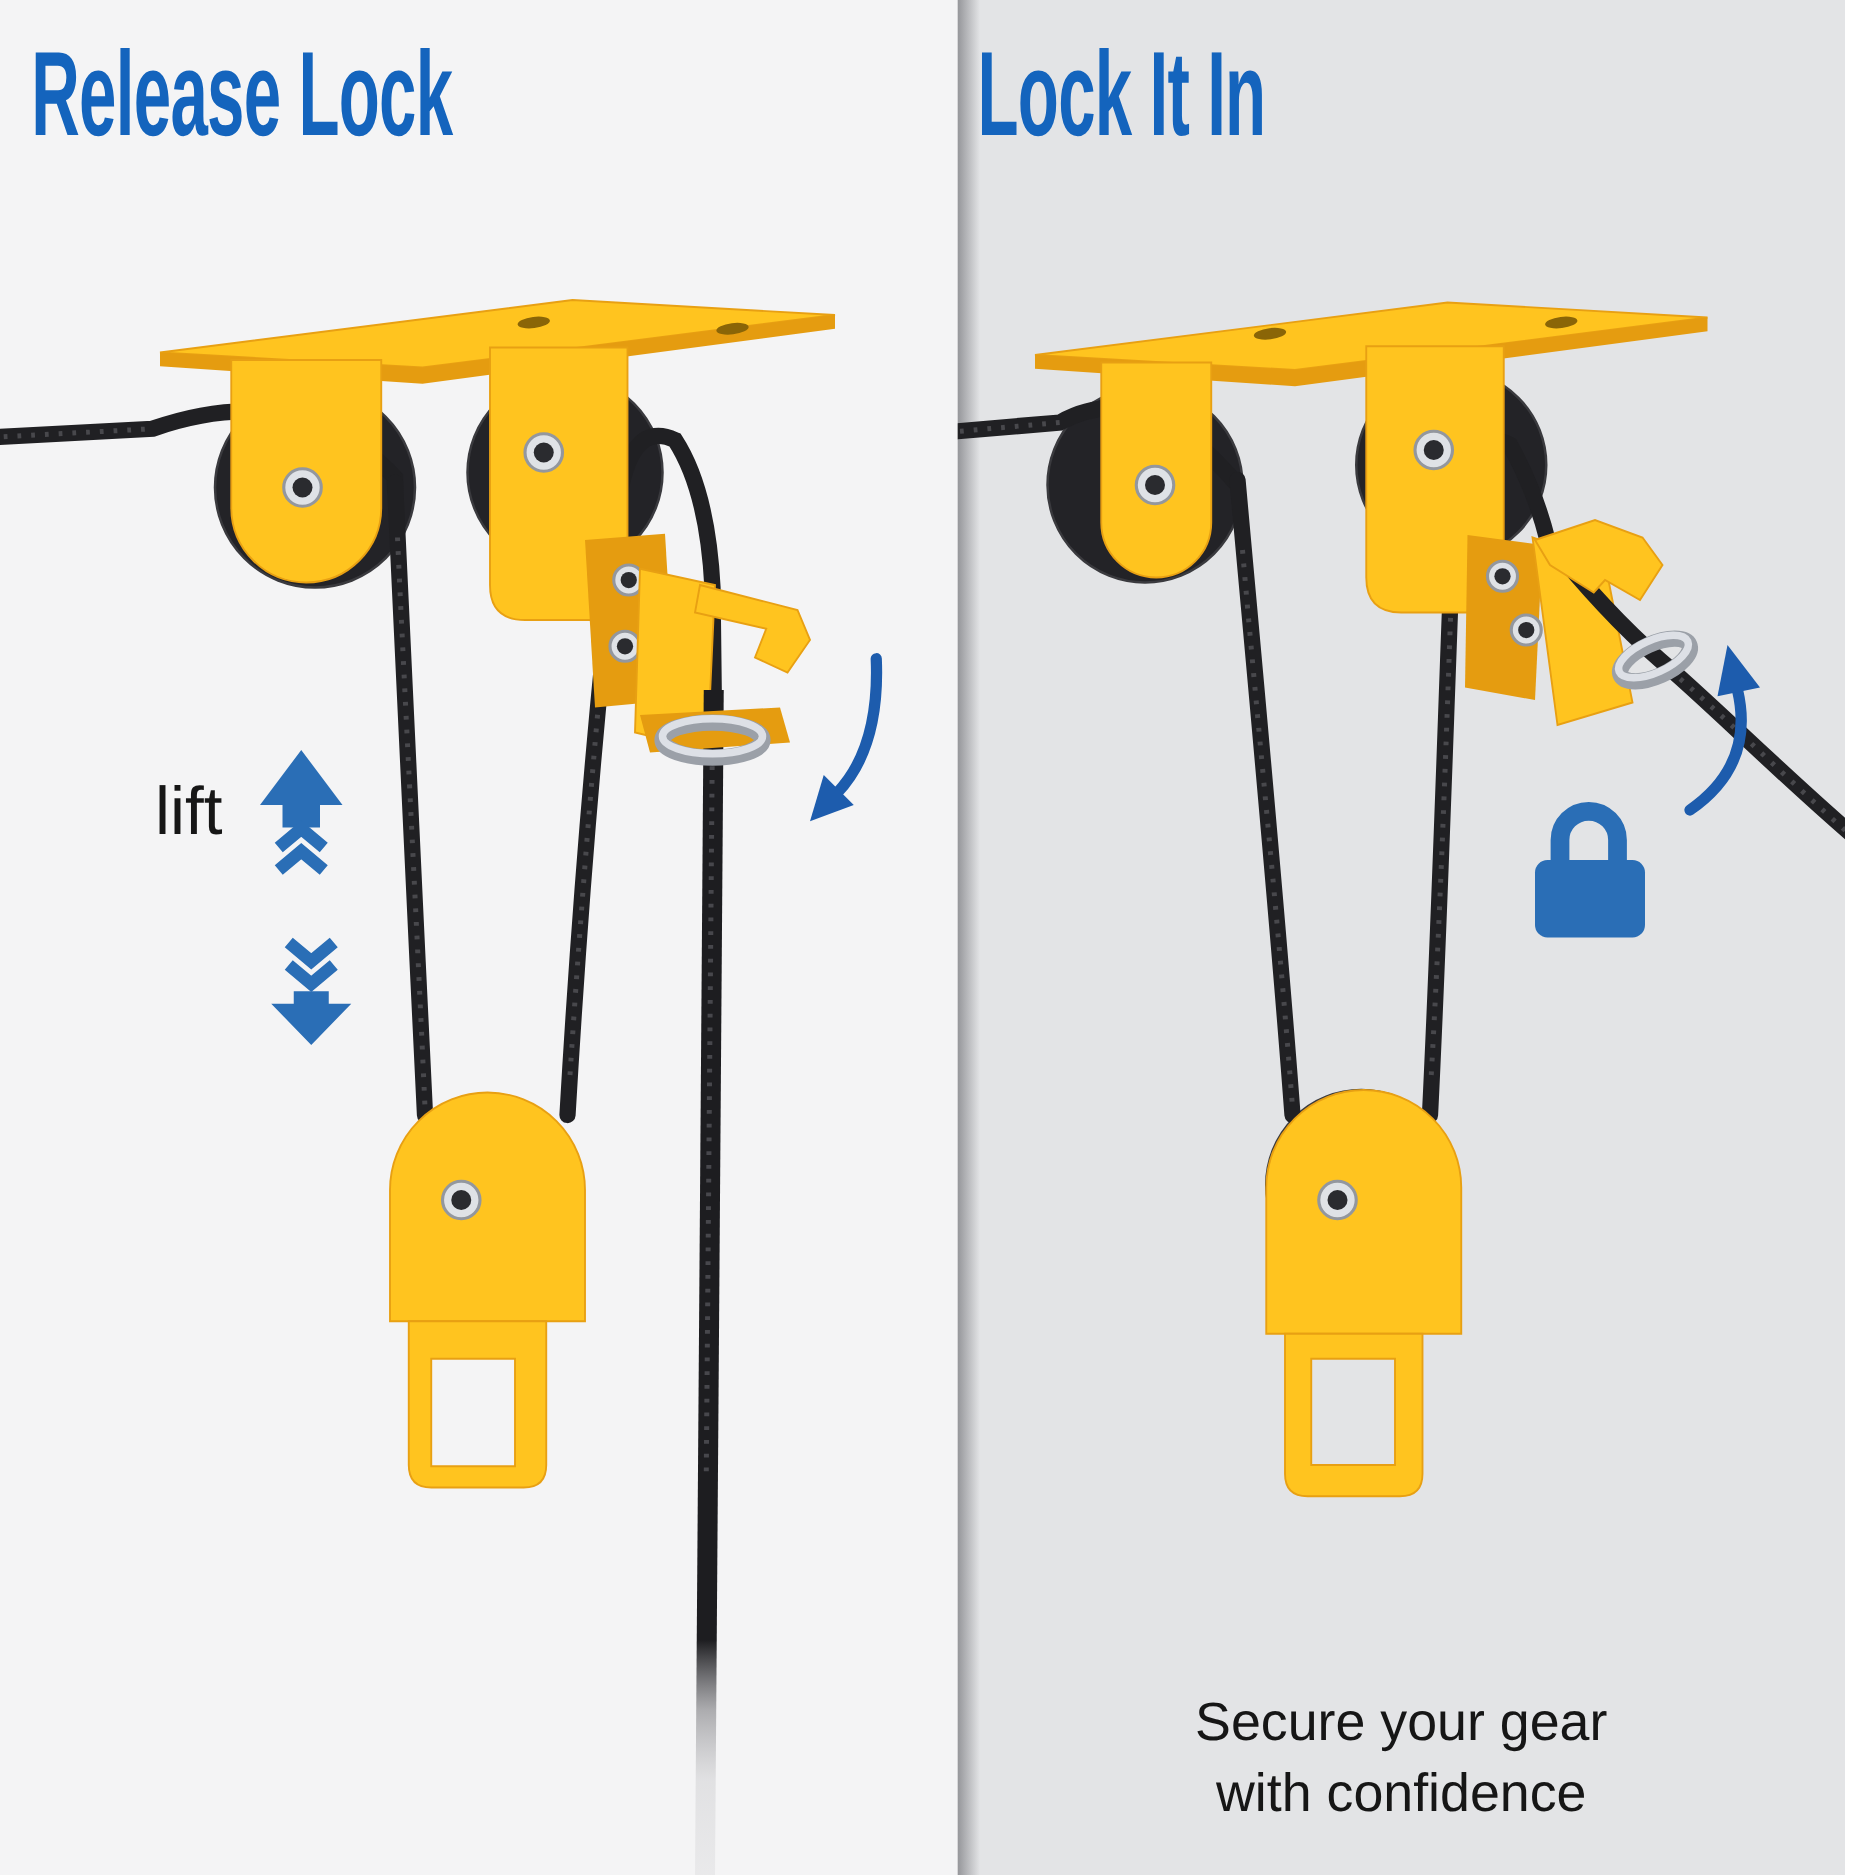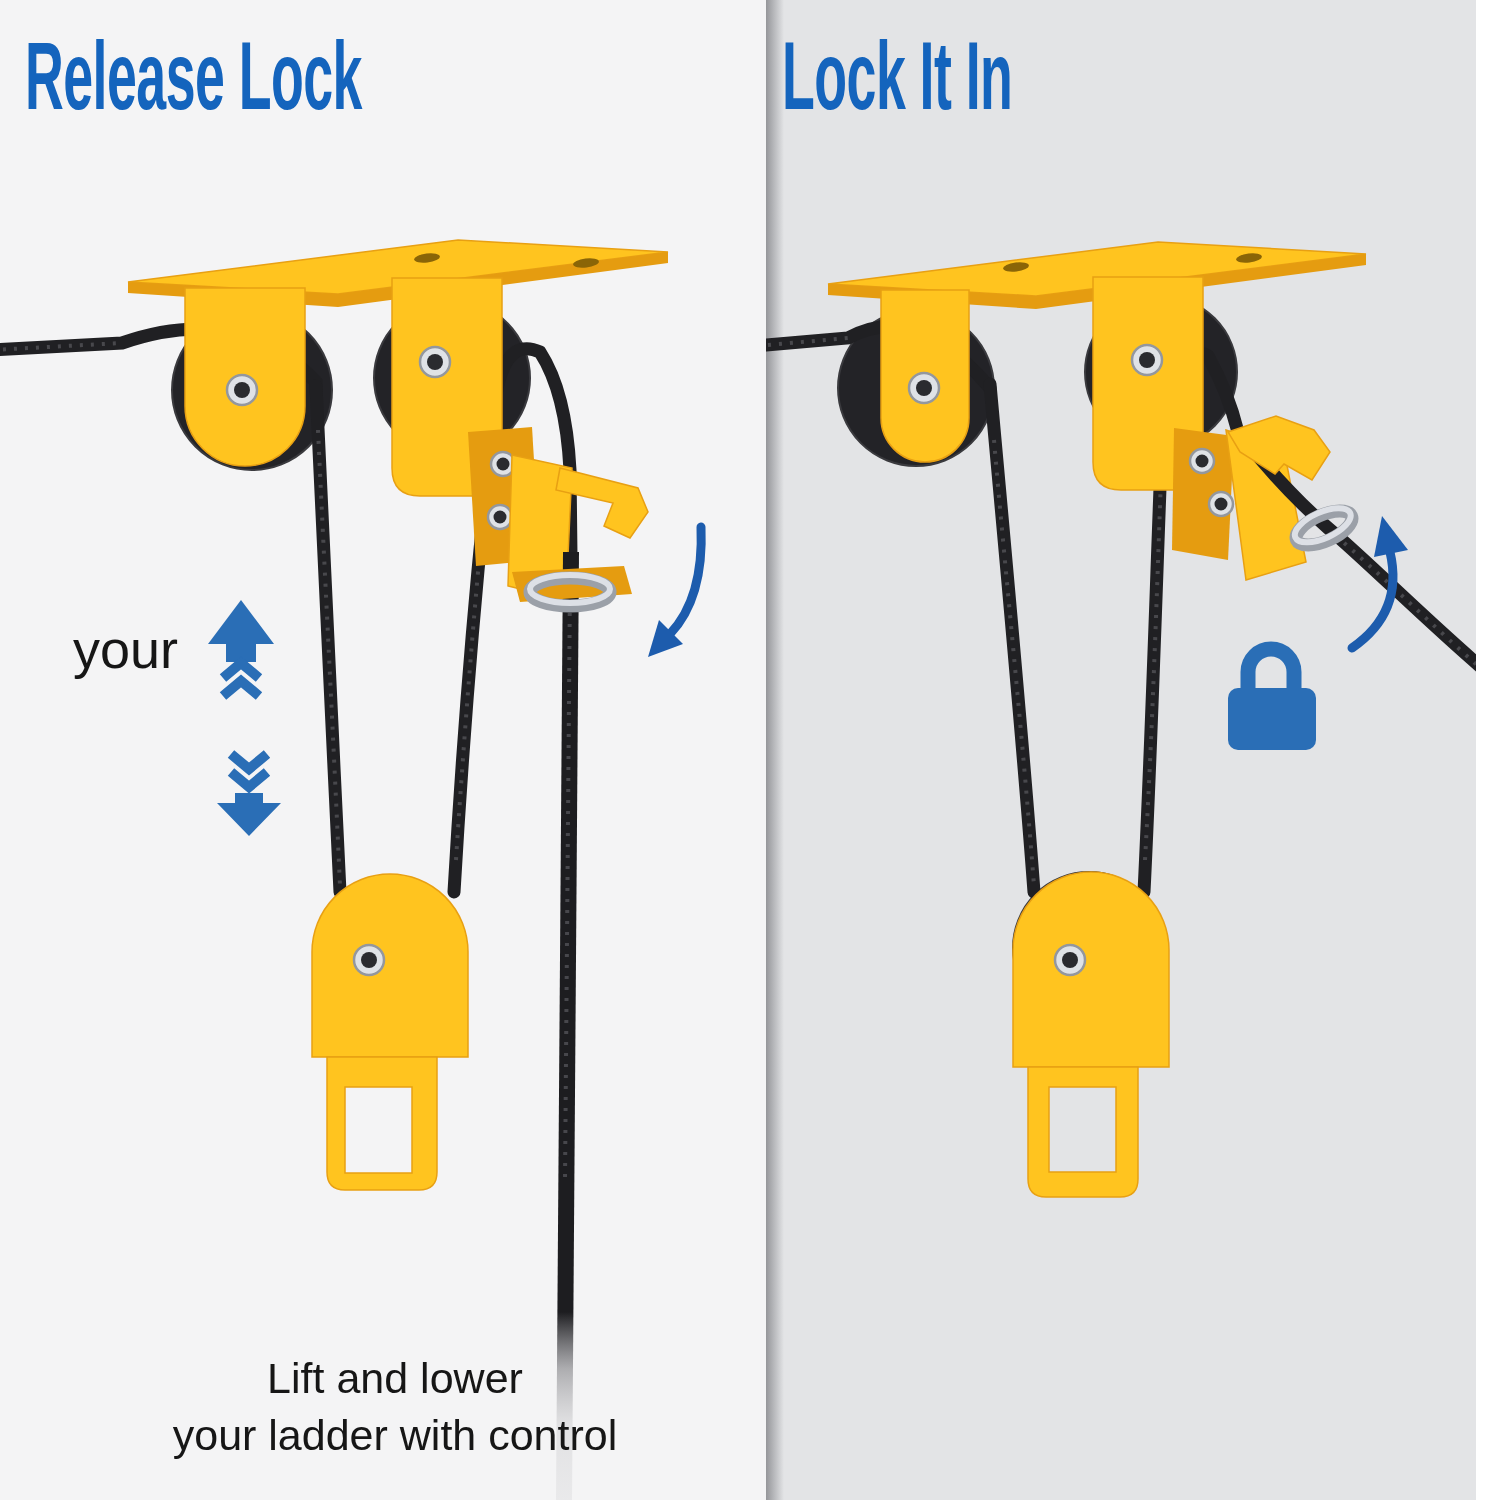--- a/index.html
+++ b/index.html
@@ -155,25 +155,21 @@
         <path class="chev" d="M223,696 L241,681 L259,696"></path>
       </g>
       <g>
         <path class="chev" d="M231,754 L249,769 L267,754"></path>
         <path class="chev" d="M231,772 L249,787 L267,772"></path>
         <polygon class="blue-fill" points="235,793 263,793 263,803 281,803 249,836 217,803 235,803"></polygon>
       </g>
     </svg>
 
     <div class="panel-title title-left">Release Lock</div>
-    <div class="hand-label label-lift">your</div>
-    <div class="caption">
-      <div>Lift and lower</div>
-      <div>your ladder with control</div>
-    </div>
+    <div class="hand-label label-lift">lift</div>
   </div>
 
   <div class="panel panel-right">
 
     <svg viewBox="790 0 710 1500">
 
       <circle class="wheel" cx="940" cy="388" r="78"></circle>
       <circle class="wheel" cx="1185" cy="372" r="76"></circle>
       <circle class="wheel" cx="1113" cy="948" r="76"></circle>
 
@@ -247,15 +243,19 @@
         <path class="curve" d="M1376,648 Q1428,612 1414,552"></path>
         <polygon class="curve-fill" points="1406,516 1432,550 1398,557"></polygon>
       </g>
       <g>
         <path class="padlock-shackle" d="M1272,692 L1272,672 A23,23 0 0 1 1318,672 L1318,692"></path>
         <rect class="blue-fill" x="1252" y="688" width="88" height="62" rx="10"></rect>
       </g>
     </svg>
 
     <div class="panel-title title-right">Lock It In</div>
+    <div class="caption">
+      <div>Secure your gear</div>
+      <div>with confidence</div>
+    </div>
   </div>
 
 </div>
 
 </body></html>

